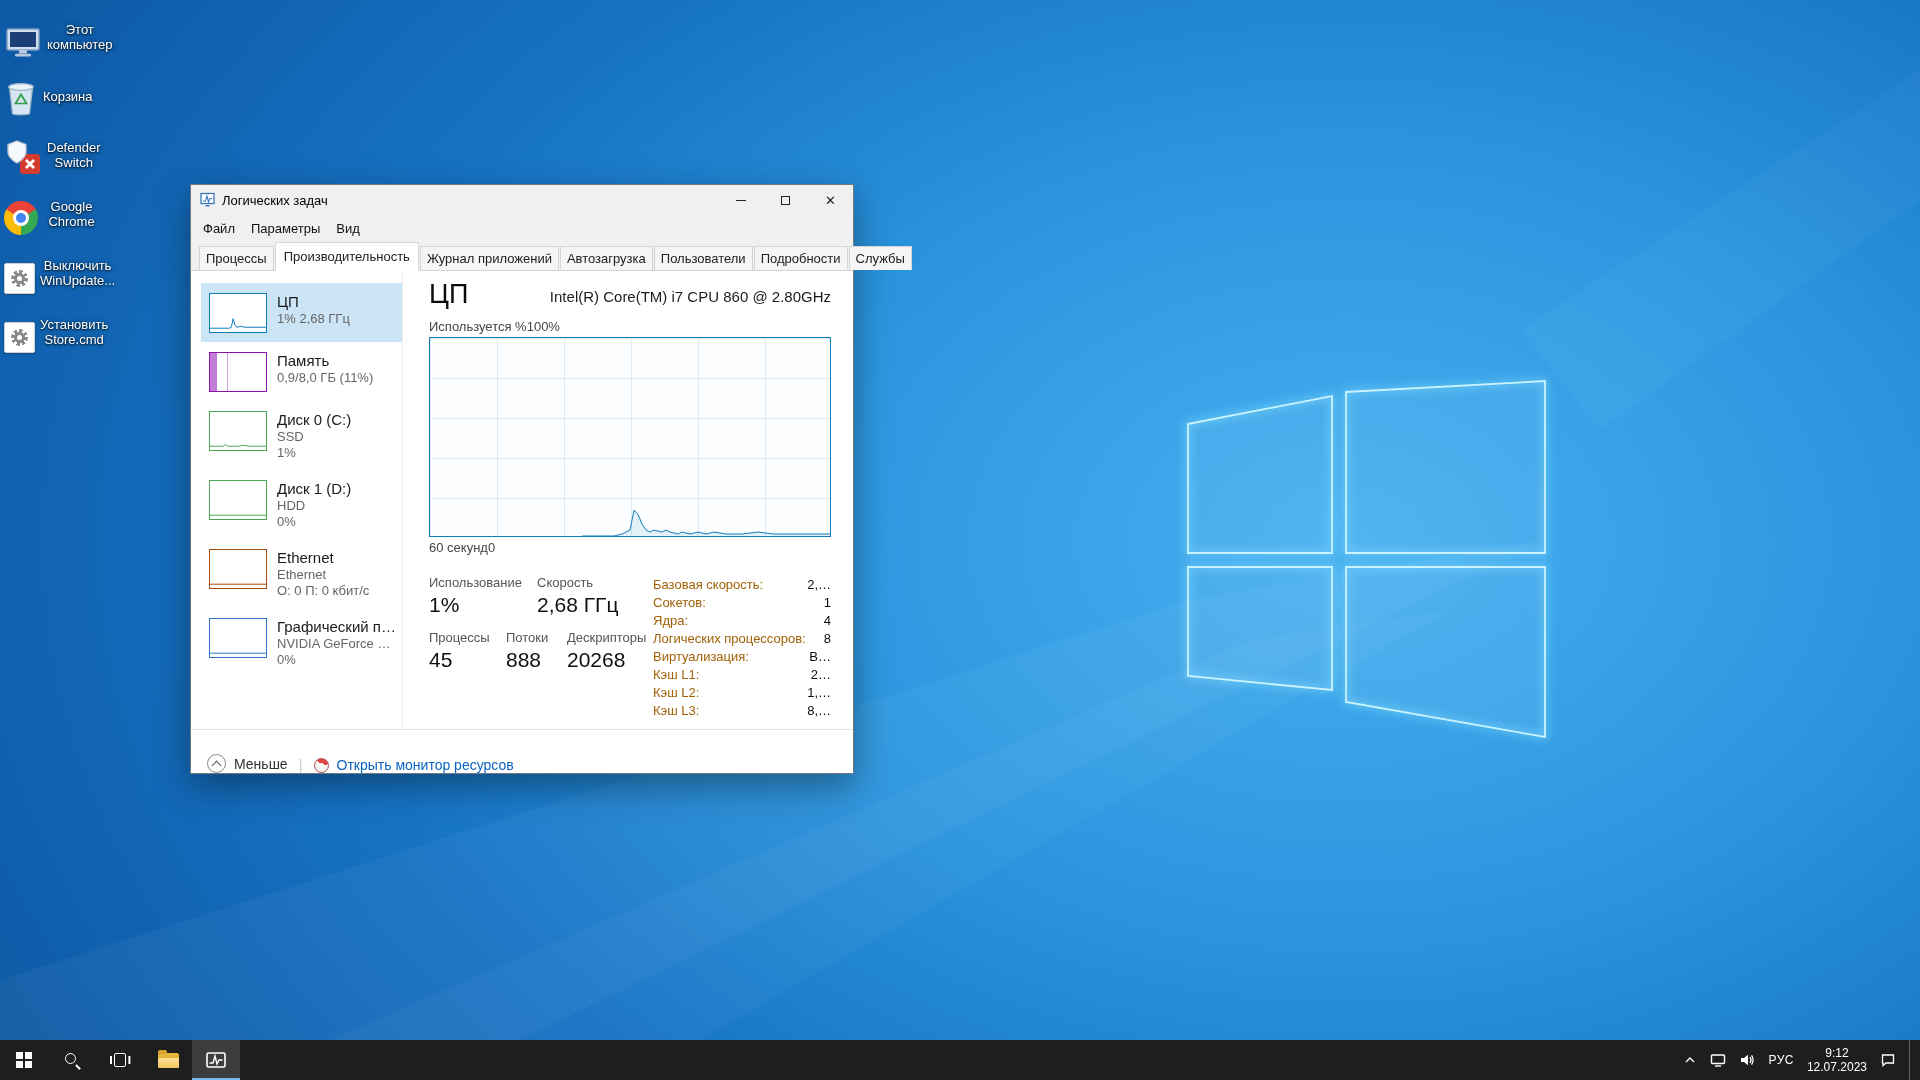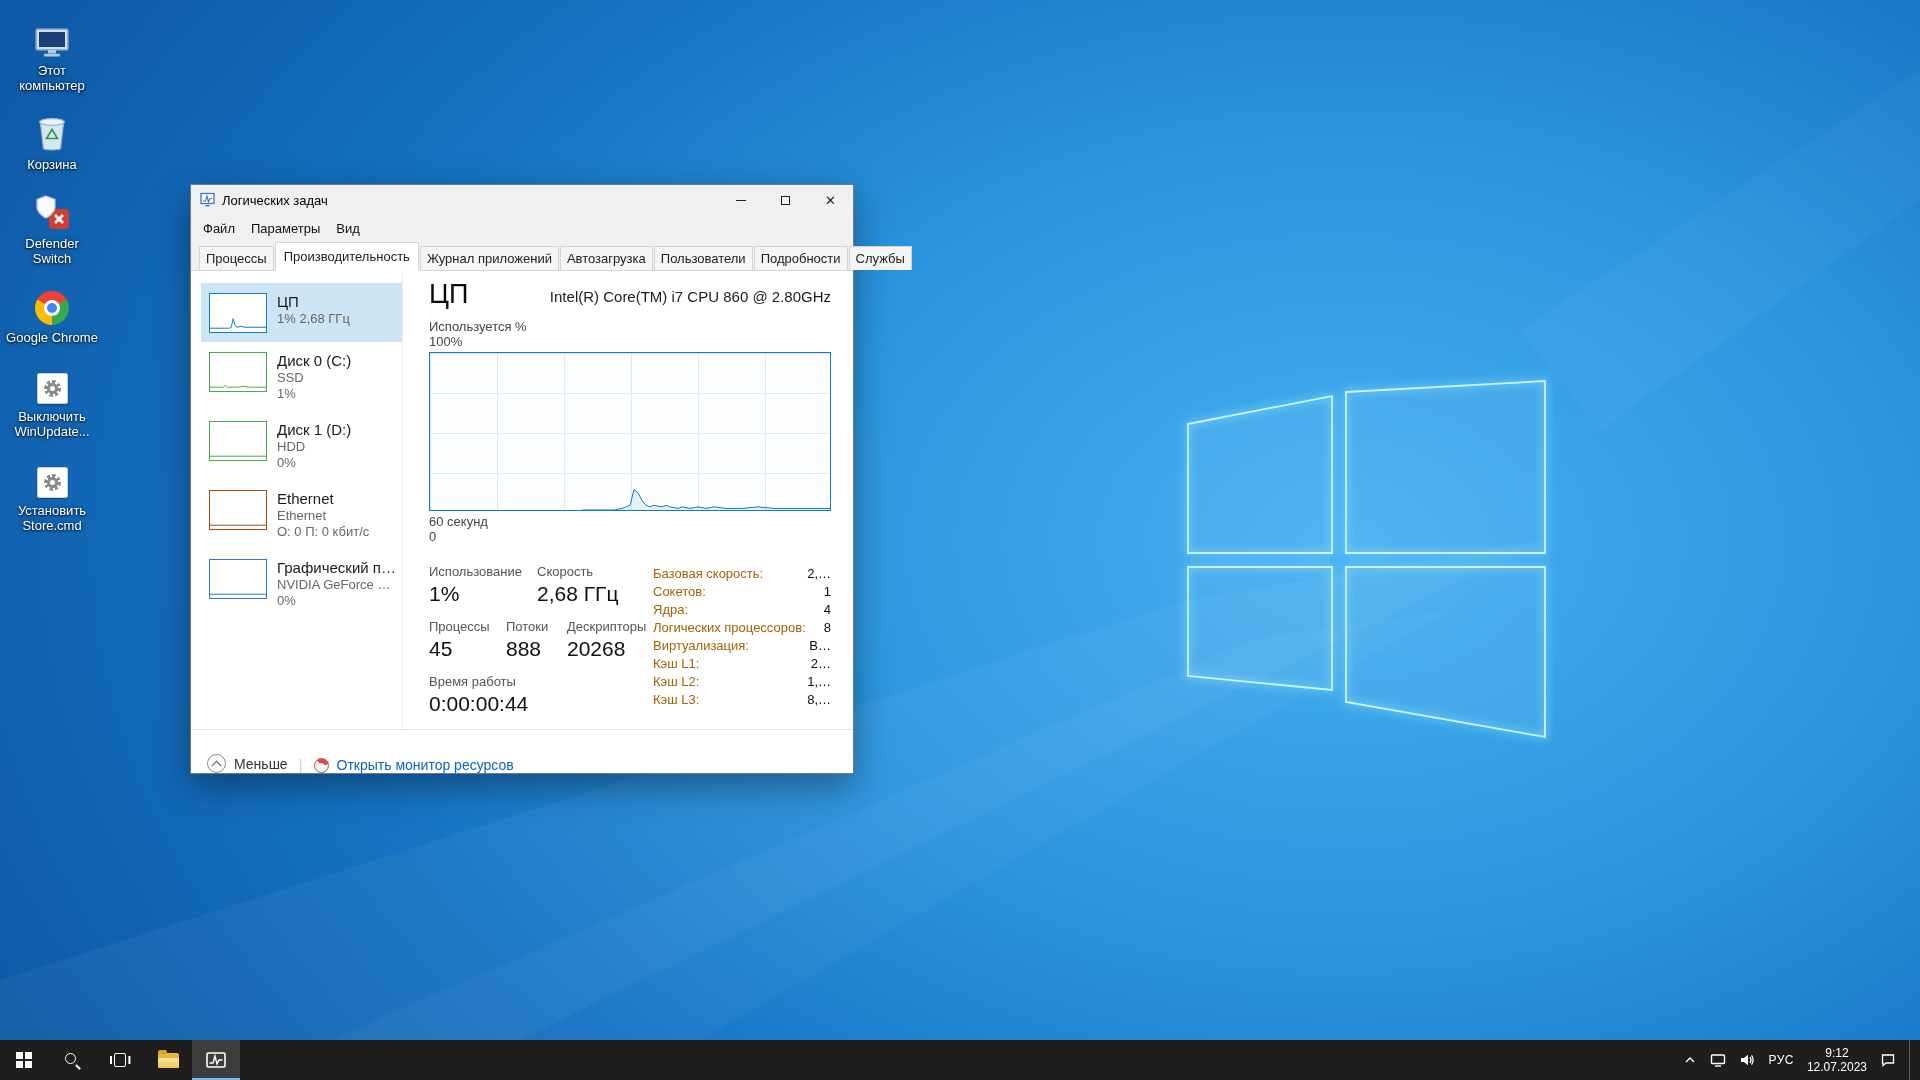--- a/index.html
+++ b/index.html
@@ -10,21 +10,21 @@
   
   .wallpaper { position:absolute; left:0; top:0; width:1920px; height:1040px;
     background:
       radial-gradient(1500px 1050px at 70% 52%, #47b0f1 0%, #2a95de 38%, #1673c4 68%, #0e5aa6 100%);
   }
   .wallpaper svg { position:absolute; inset:0; pointer-events:none; }
 
   
   .desk-icons { position:absolute; left:4px; top:12px; width:96px;
     display:flex; flex-direction:column; gap:9px; z-index:2; }
-  .dicon { display:flex; flex-direction:column; align-items:center; gap:5px; padding:4px 0; }
+  .dicon { display:flex; flex-direction:row; align-items:center; gap:5px; padding:4px 0; }
   .dicon-art { height:42px; display:flex; align-items:flex-end; justify-content:center; }
   .dlabel { color:#fff; font-size:13px; line-height:15px; text-align:center; max-width:92px;
     text-shadow:0 1px 2px rgba(0,0,0,.85), 0 0 4px rgba(0,0,0,.5); }
 
   .chrome-ball { width:34px; height:34px; border-radius:50%; position:relative;
     background:conic-gradient(from -60deg, #ea4335 0 120deg, #34a853 120deg 240deg, #fbbc05 240deg 360deg); }
   .chrome-ball .cw { position:absolute; left:9px; top:9px; width:16px; height:16px; border-radius:50%; background:#fff; }
   .chrome-ball .cb { position:absolute; left:12px; top:12px; width:10px; height:10px; border-radius:50%; background:#4285f4; }
 
   .cmdbox { width:31px; height:31px; background:#fff; border:1px solid #cfcfcf; border-radius:2px;
@@ -70,21 +70,21 @@
   .mem-line { position:absolute; left:30%; top:0; bottom:0; width:1px; background:currentColor; opacity:.4; }
   .side-text { min-width:0; }
   .side-title { font-size:15px; line-height:19px; color:#1a1a1a; white-space:nowrap; overflow:hidden; text-overflow:ellipsis; }
   .side-sub { font-size:13px; line-height:16px; color:#666; white-space:nowrap; overflow:hidden; text-overflow:ellipsis; }
   .side-sub:empty { display:none; }
 
   .main { flex:1; min-width:0; padding:8px 22px 0 26px; display:flex; flex-direction:column; }
   .main-head { display:flex; justify-content:space-between; align-items:flex-end; }
   .main-title { font-size:27px; font-weight:400; color:#0a0a0a; }
   .main-sub { font-size:15px; color:#1c1c1c; padding-bottom:5px; }
-  .chart-top, .chart-bottom { display:flex; justify-content:flex-start; font-size:13px; color:#454545;flex-direction:column; }
+  .chart-top, .chart-bottom { display:flex; justify-content:flex-start; font-size:13px; color:#454545; }
   .chart-top { margin-top:9px; margin-bottom:3px; }
   .chart-bottom { margin-top:3px; }
   .chart { height:200px; border:1px solid #117dbb; position:relative; background-color:#fdfeff;
     background-image:
       repeating-linear-gradient(to right, #dfe9f1 0, #dfe9f1 1px, transparent 1px, transparent 67px),
       repeating-linear-gradient(to bottom, #dfe9f1 0, #dfe9f1 1px, transparent 1px, transparent 40px); }
   .chart svg { position:absolute; inset:0; width:100%; height:100%; }
 
   .stats-row { display:flex; margin-top:20px; }
   .stats-left { flex:1; min-width:0; }
@@ -271,20 +271,31 @@
             <svg viewBox="0 0 58 40" preserveAspectRatio="none">
                 <polyline points="0,36 20,36 22,35 24,26 26,33 28,35 32,34 36,35 58,35" fill="none" stroke="currentColor" stroke-width="1" vector-effect="non-scaling-stroke"></polyline>
               </svg>
           </div>
           <div class="side-text">
             <div class="side-title">ЦП</div>
             <div class="side-sub">1% 2,68 ГГц</div>
 
           </div>
         </div>
+        <div class="side-item" style="--c: #8b12ae;">
+          <div class="thumb">
+            <div class="mem-fill"></div>
+              <div class="mem-line"></div>
+          </div>
+          <div class="side-text">
+            <div class="side-title">Память</div>
+            <div class="side-sub">0,9/8,0 ГБ (11%)</div>
+
+          </div>
+        </div>
         <div class="side-item" style="--c: #4aa84e;">
           <div class="thumb">
             <svg viewBox="0 0 58 40" preserveAspectRatio="none">
                 <polyline points="0,36 14,36 16,34 18,36 30,36 34,35 40,36 58,36" fill="none" stroke="currentColor" stroke-width="1" vector-effect="non-scaling-stroke"></polyline>
               </svg>
           </div>
           <div class="side-text">
             <div class="side-title">Диск 0 (C:)</div>
             <div class="side-sub">SSD</div>
             <div class="side-sub">1%</div>
@@ -365,26 +376,20 @@
                 <div class="lbl">Процессы</div>
                 <div class="val">45</div>
               </div>
               <div class="stat w61">
                 <div class="lbl">Потоки</div>
                 <div class="val">888</div>
               </div>
               <div class="stat">
                 <div class="lbl">Дескрипторы</div>
                 <div class="val">20268</div>
-              </div>
-            </div>
-            <div class="stat-line">
-              <div class="stat">
-                <div class="lbl">Время работы</div>
-                <div class="val">0:00:00:44</div>
               </div>
             </div>
           </div>
 
           <div class="stats-right">
             <div class="drow">
                 <span class="dl">Базовая скорость:</span>
                 <span class="dv">2,…</span>
               </div>
             <div class="drow">

